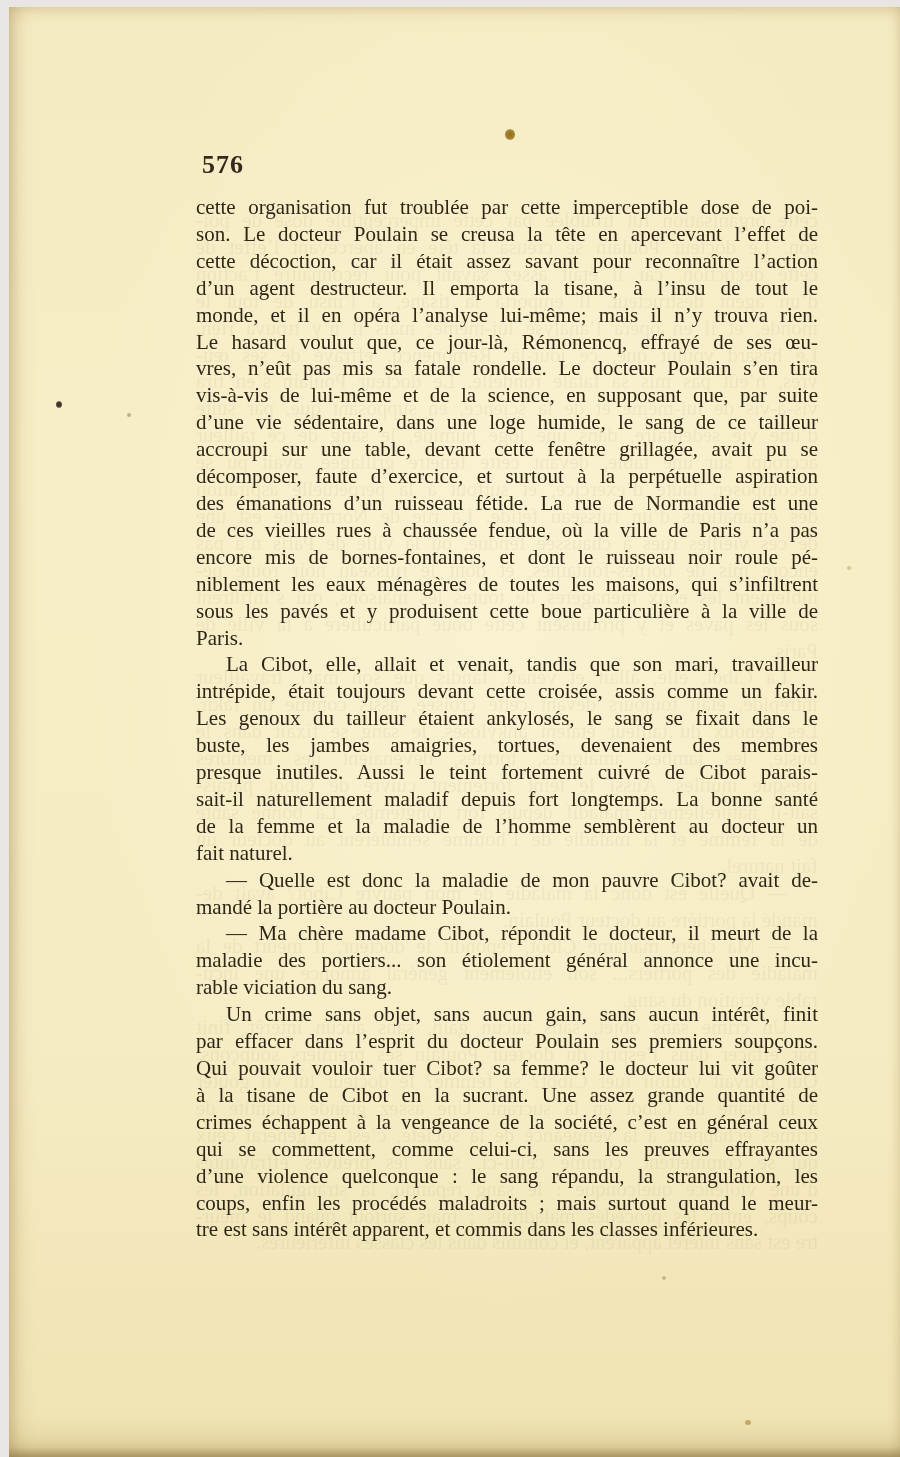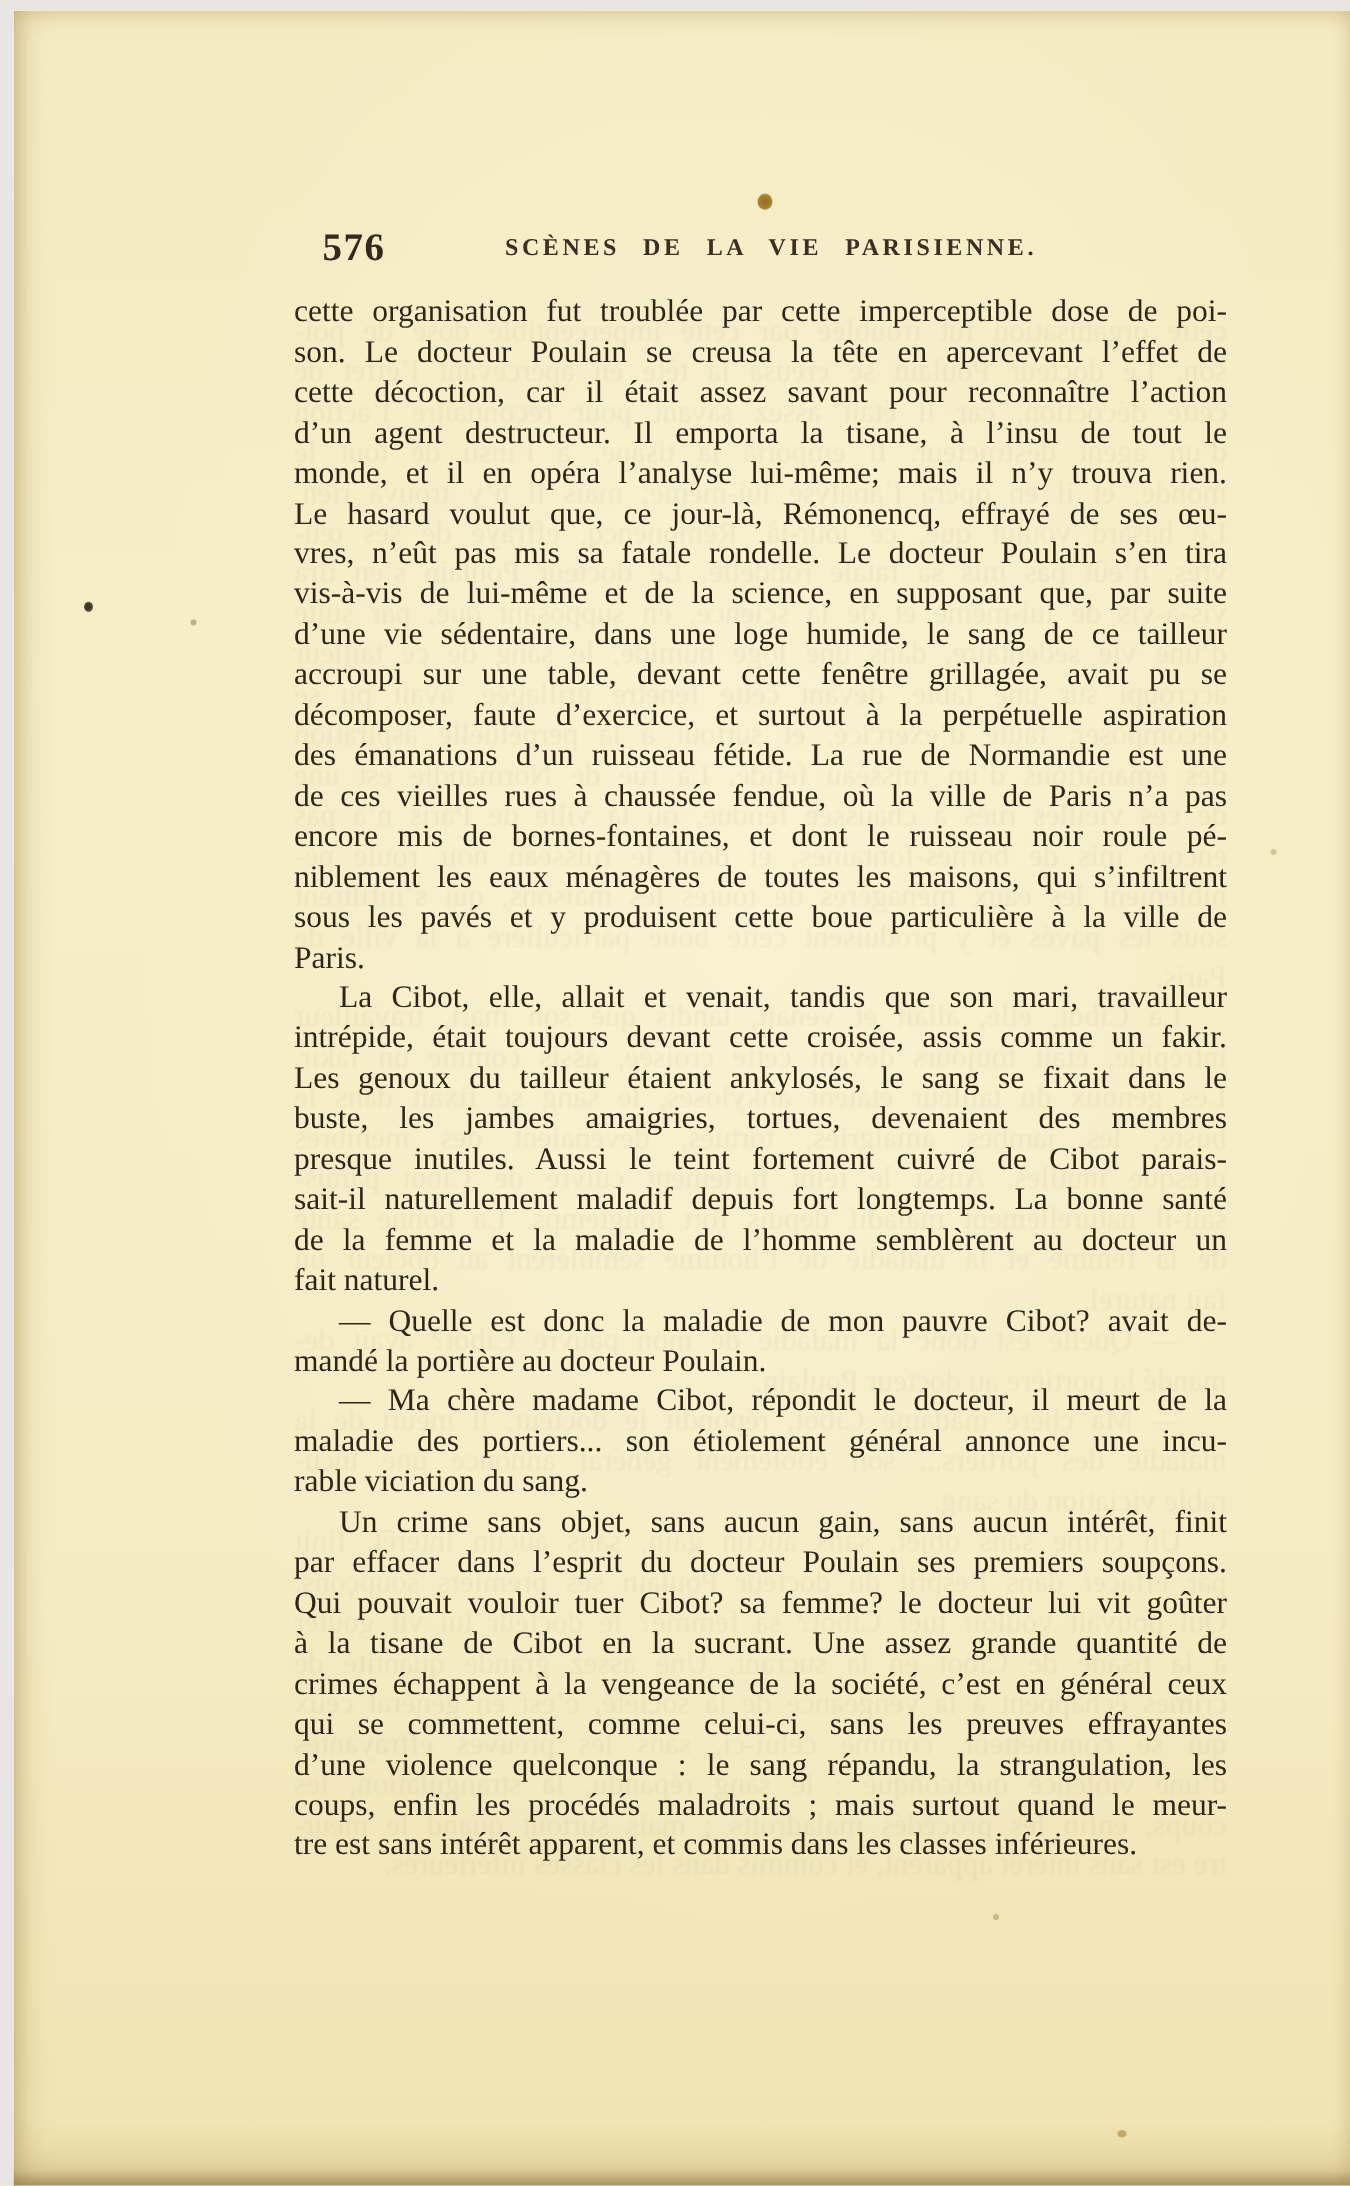--- a/index.html
+++ b/index.html
@@ -16,21 +16,21 @@
     background:
       radial-gradient(ellipse at 55% 40%, rgba(255,252,230,0.35), rgba(0,0,0,0) 60%),
       linear-gradient(180deg, #f5ebc2 0%, #f7edc6 30%, #f6ecc4 70%, #f0e4b4 97%, #e3d4a0 100%),
       #f6ecc5;
     box-shadow:
       inset 14px 0 22px -12px rgba(150,120,60,0.45),
       inset 0 10px 18px -10px rgba(150,120,60,0.30),
       inset -6px 0 14px -8px rgba(150,120,60,0.18),
       inset 0 -14px 20px -10px rgba(130,100,45,0.40);
   }
-  .header { position: absolute; left: 203px; width: 622px; top: 150px; height: 34px; }
+  .header { position: absolute; left: 190px; width: 622px; top: 150px; height: 34px; }
   .page-number {
     position: absolute; left: 12px; top: 0;
     font-size: 26px; font-weight: 700; color: #33291c;
     letter-spacing: 1px;
   }
   .running-title {
     position: absolute; left: 0; right: 0; top: 7px;
     text-align: center;
     font-size: 16px; font-weight: 700; color: #3a2f20;
     letter-spacing: 2.4px; word-spacing: 9px;
@@ -116,21 +116,20 @@
     <div class="line">à la tisane de Cibot en la sucrant. Une assez grande quantité de</div>
     <div class="line">crimes échappent à la vengeance de la société, c’est en général ceux</div>
     <div class="line">qui se commettent, comme celui-ci, sans les preuves effrayantes</div>
     <div class="line">d’une violence quelconque : le sang répandu, la strangulation, les</div>
     <div class="line">coups, enfin les procédés maladroits ; mais surtout quand le meur-</div>
     <div class="line last">tre est sans intérêt apparent, et commis dans les classes inférieures.</div>
   </div>
 
 <div class="header">
   <span class="page-number">576</span>
-  <span class="running-title">SCÈNES DE LA VIE PARISIENNE.</span>
 </div>
 
 <div class="text-block">
     <div class="line">cette organisation fut troublée par cette imperceptible dose de poi-</div>
     <div class="line">son. Le docteur Poulain se creusa la tête en apercevant l’effet de</div>
     <div class="line">cette décoction, car il était assez savant pour reconnaître l’action</div>
     <div class="line">d’un agent destructeur. Il emporta la tisane, à l’insu de tout le</div>
     <div class="line">monde, et il en opéra l’analyse lui-même; mais il n’y trouva rien.</div>
     <div class="line">Le hasard voulut que, ce jour-là, Rémonencq, effrayé de ses œu-</div>
     <div class="line">vres, n’eût pas mis sa fatale rondelle. Le docteur Poulain s’en tira</div>

